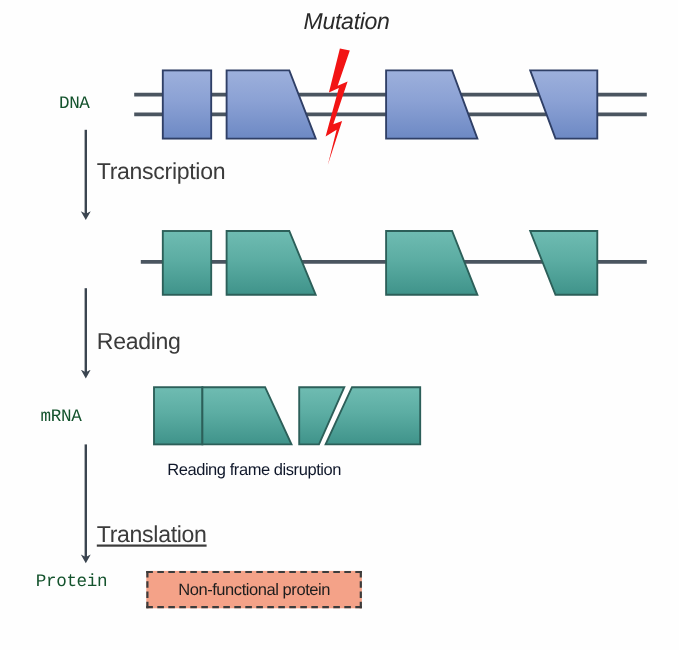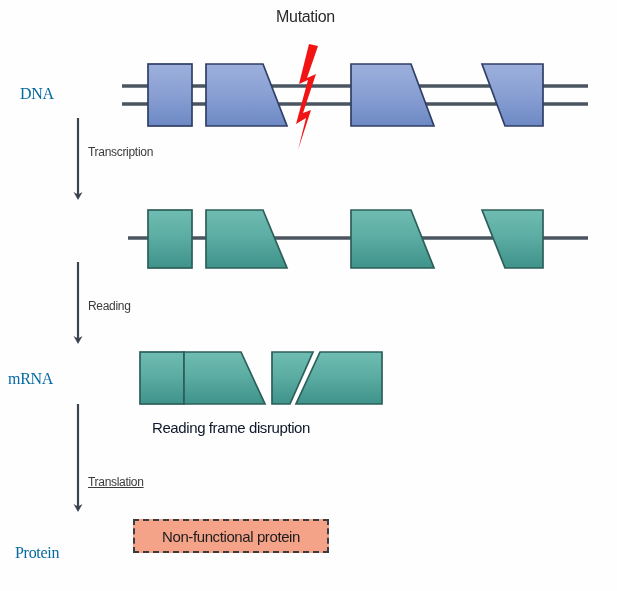--- a/index.html
+++ b/index.html
@@ -16,42 +16,43 @@
   }
   #stage {
     position: absolute;
     left: 0; top: 0;
     width: 617px;
     height: 591px;
     background: #fefefe;
   }
   .row-label {
     position: absolute;
-    font-family: Liberation Serif, serif;
+    font-family: Liberation Mono, monospace;
     font-size: 16px;
-    color: #0369a1;
+    color: #14532d;
     letter-spacing: -0.3px;
     white-space: nowrap;
-    text-align: left;
+    text-align: center;
   }
   .step-label {
     position: absolute;
     font-family: "Liberation Sans", sans-serif;
-    font-size: 12px;
+    font-size: 21px;
     color: #3b3b3b;
     letter-spacing: -0.3px;
     white-space: nowrap;
   }
   .mut-label {
     position: absolute;
     font-family: "Liberation Sans", sans-serif;
-    font-size: 16px;
+    font-size: 21px;
     color: #2a2a2a;
     letter-spacing: -0.3px;
     white-space: nowrap;
+    font-style: italic;
   }
   .frame-label {
     position: absolute;
     font-family: "Liberation Sans", sans-serif;
     font-size: 15px;
     color: #0f172a;
     letter-spacing: -0.4px;
     white-space: nowrap;
   }
   .protein-box {
@@ -160,21 +161,21 @@
     <g>
       <line x1="78" y1="404" x2="78" y2="508" stroke="#3b4550" stroke-width="2.2" marker-end="url(#arrowHead)"></line>
     </g>
   </svg>
 
   <div class="row-label" style="left:20px; top:85px; width:95px;">DNA</div>
 
 
   <div class="row-label" style="left:8px; top:370px; width:95px;">mRNA</div>
 
-  <div class="row-label" style="left:15px; top:544px; width:100px;">Protein</div>
+  <div class="row-label" style="left:15px; top:520px; width:100px;">Protein</div>
 
   <div class="step-label" style="left:88px; top:145px;">Transcription</div>
 
   <div class="step-label" style="left:88px; top:299px;">Reading</div>
 
   <div class="step-label" style="left:88px; top:475px;text-decoration:underline;">Translation</div>
 
   <div class="mut-label" style="left:276px; top:8px;">Mutation</div>
 
   <div class="frame-label" style="left:152px; top:419px;">Reading frame disruption</div>

